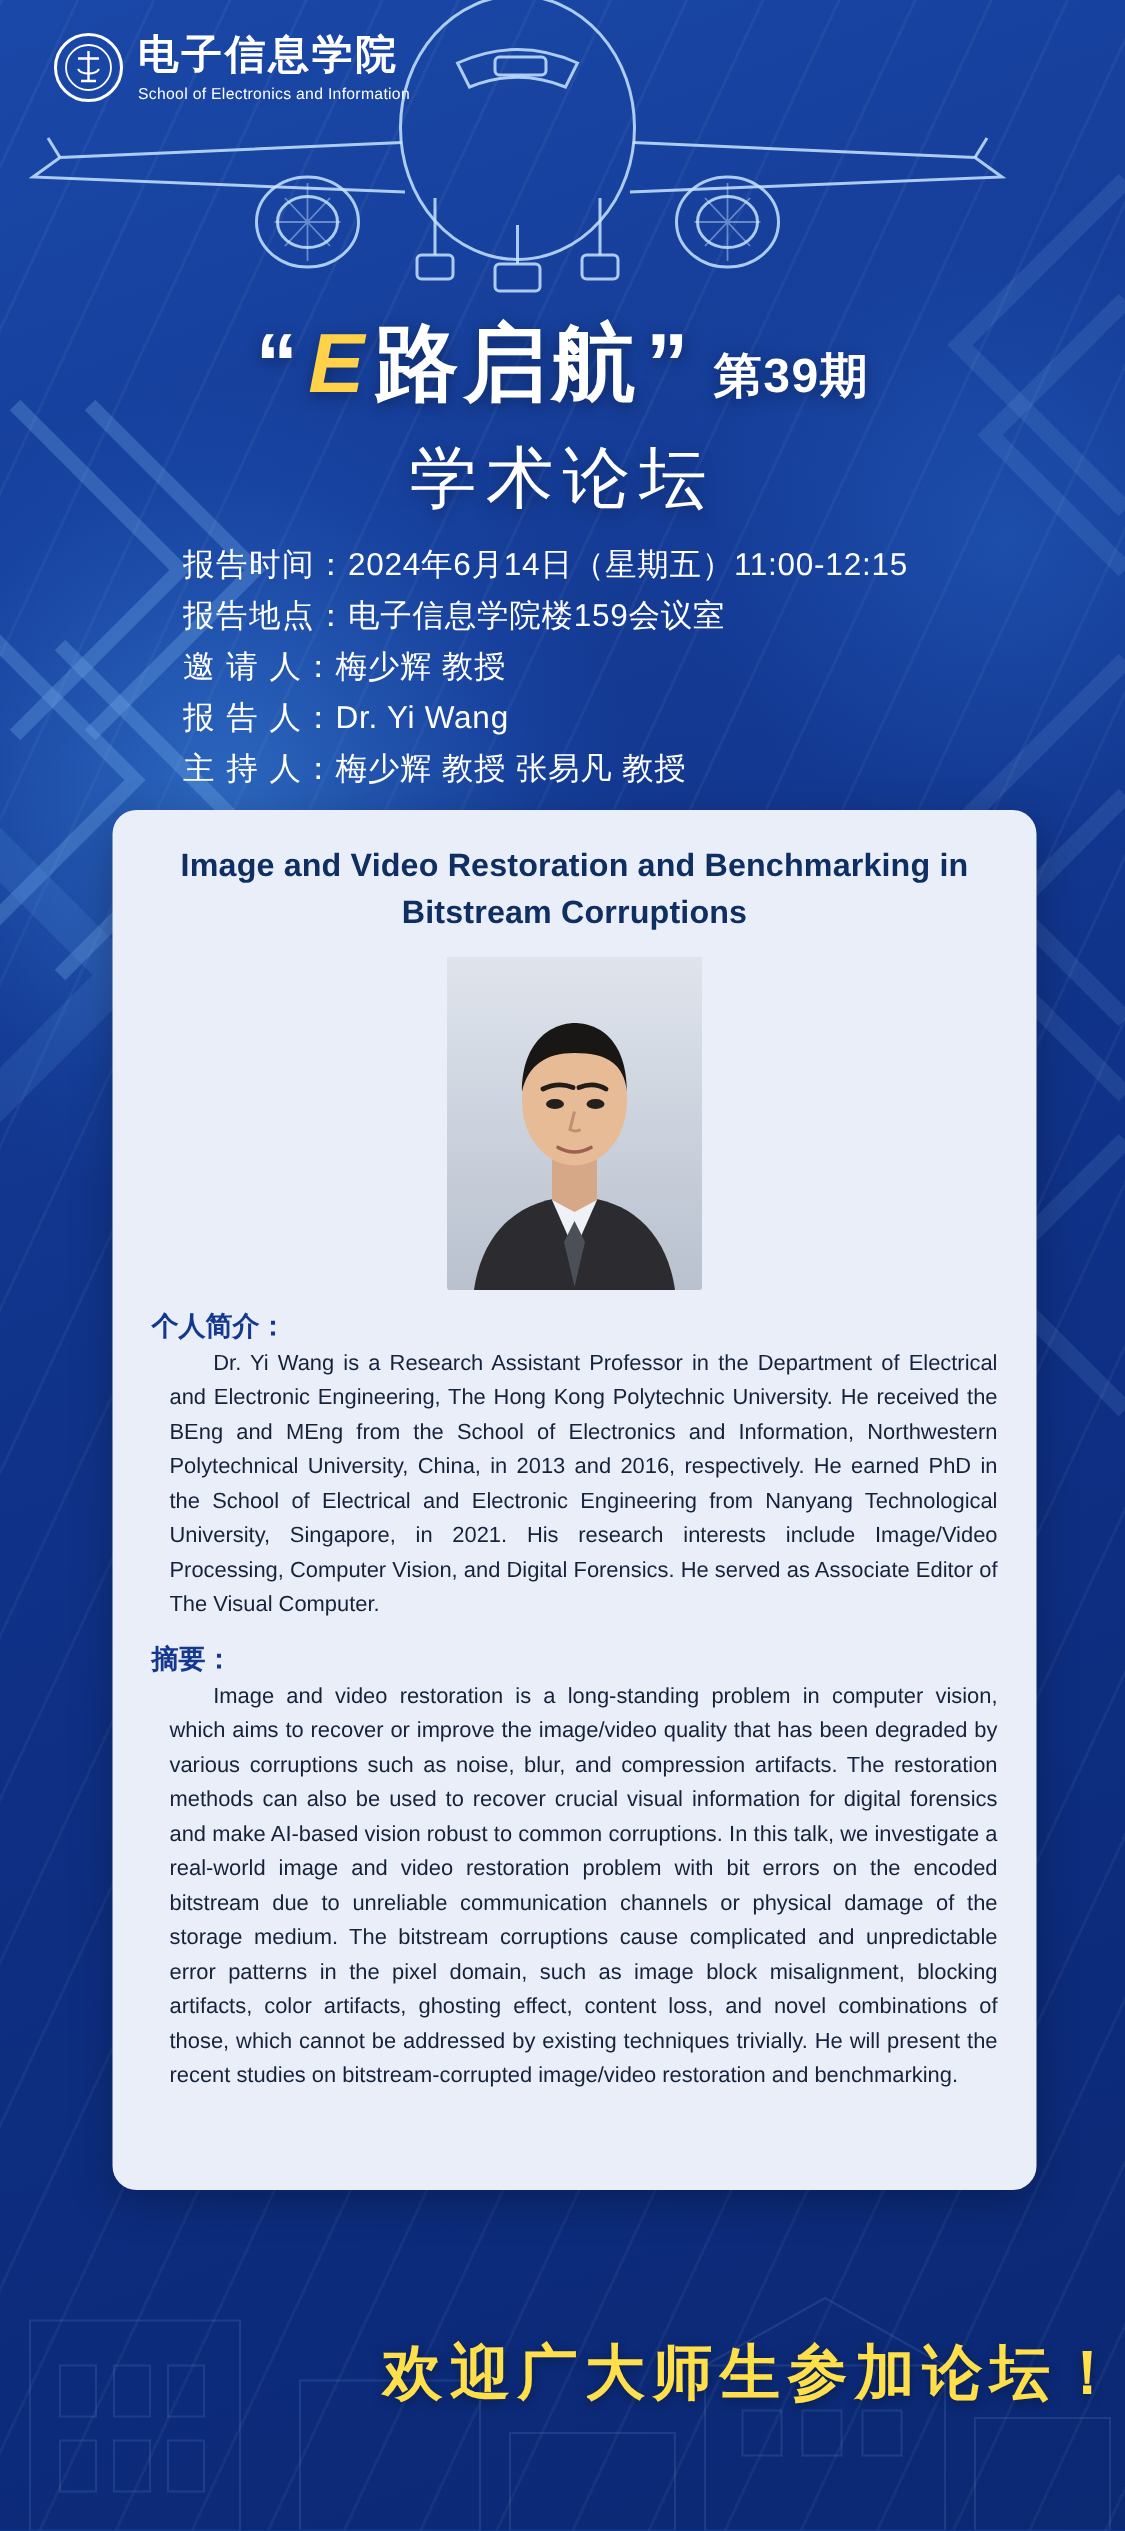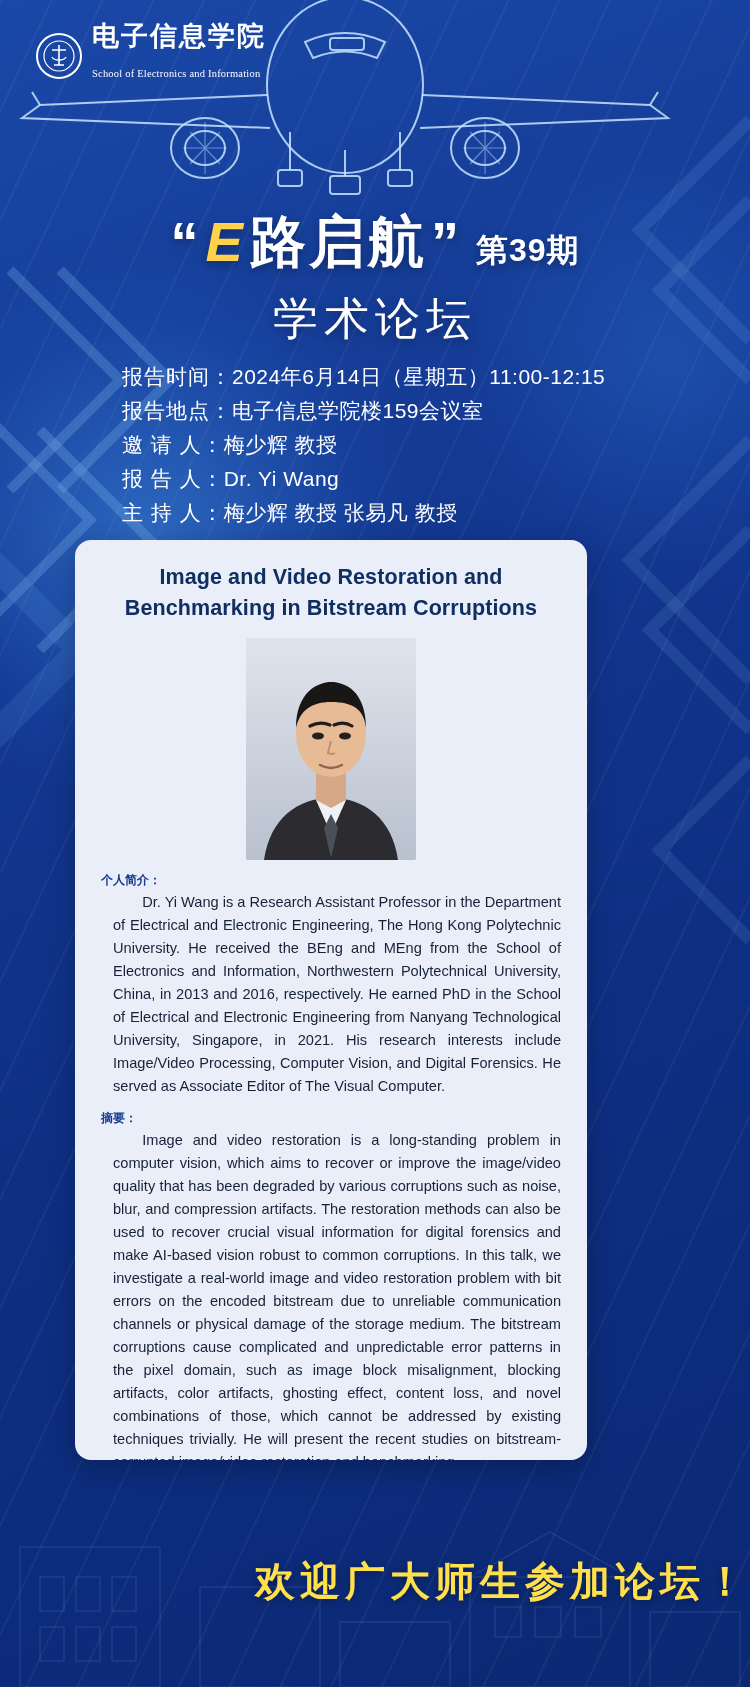--- a/index.html
+++ b/index.html
@@ -62,21 +62,21 @@
     width: 750px; height: 250px;
     opacity: .35;
     pointer-events: none;
   }
 
   
   .logo {
     position: absolute;
     left: 36px; top: 22px;
     display: flex;
-    align-items: flex-end;
+    align-items: flex-start;
     gap: 10px;
     z-index: 6;
   }
   .logo-mark {
     width: 46px; height: 46px;
     border-radius: 50%;
     border: 2px solid #ffffff;
     display: flex; align-items: center; justify-content: center;
     color: #fff;
     font-size: 20px;
@@ -86,22 +86,21 @@
     color: #ffffff;
     font-size: 27px;
     letter-spacing: 2px;
     font-weight: bold;
     line-height: 1.05;
   }
   .logo-text-en {
     color: #ffffff;
     font-size: 10.5px;
     letter-spacing: .2px;
-    margin-top: 18px;
-    font-family: Liberation Serif, serif;
+    margin-top: 7px;
   }
 
   
   .plane {
     position: absolute;
     left: 0; top: 0;
     width: 750px; height: 210px;
     z-index: 3;
     pointer-events: none;
   }
@@ -158,21 +157,21 @@
     line-height: 34px;
     white-space: nowrap;
     letter-spacing: .5px;
   }
   .info-label { letter-spacing: 1px; }
 
   
   .card {
     position: absolute;
     left: 75px; top: 540px;
-    width: 512px;
+    width: 616px;
     height: 920px;
     background: #e9eef8;
     border-radius: 16px;
     box-shadow: 0 8px 28px rgba(0,0,0,.25);
     z-index: 8;
     padding: 22px 26px 4px 26px;
     overflow: hidden;
   }
   .talk-title {
     text-align: center;
@@ -188,21 +187,21 @@
     height: 222px;
     margin: 14px auto 4px auto;
     border-radius: 2px;
     overflow: hidden;
     position: relative;
     background: #cfd6e2;
   }
   .section-head {
     color: #14388f;
     font-weight: bold;
-    font-size: 12px;
+    font-size: 18px;
     margin-top: 12px;
     margin-bottom: 2px;
   }
   .body-text {
     font-size: 14.6px;
     line-height: 23px;
     color: #16223a;
     text-align: justify;
     text-justify: inter-word;
     text-indent: 2em;

